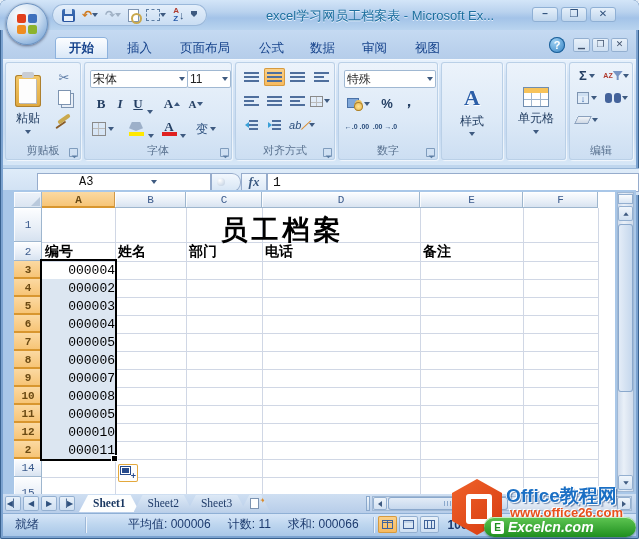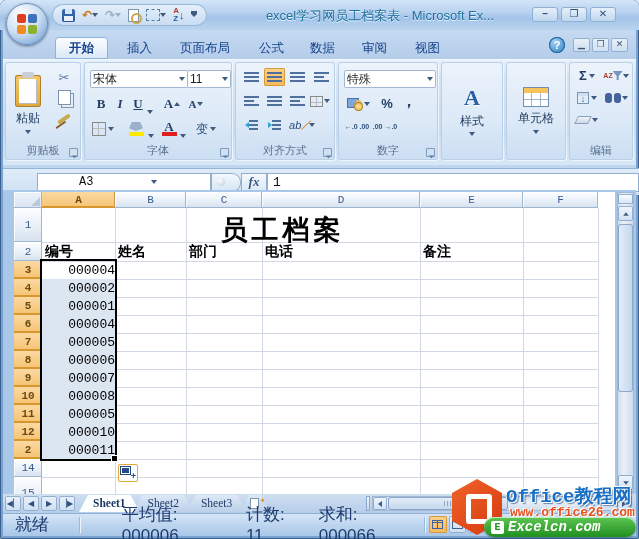--- a/index.html
+++ b/index.html
@@ -114,29 +114,29 @@
   .hsplit{width:4px;height:15px;background:linear-gradient(#f6fafe,#c2d6ec);box-shadow:inset 0 0 0 1px #8aa8cc;margin:0 2px 0 96px;}
   .hscroll{position:relative;flex:1;height:15px;margin-right:4px;background:linear-gradient(#cdd9ea,#e9f0f8 40%,#cdd9ea);box-shadow:inset 0 0 0 1px #a0b8d4;}
   .hthumb{position:absolute;left:16px;top:1px;width:120px;height:13px;border-radius:3px;background:linear-gradient(#e6eef8,#c3d6ec);box-shadow:inset 0 0 0 1px #8aa8cc;}
   .hthumb::after{content:"";position:absolute;left:50%;top:4px;width:8px;height:5px;margin-left:-4px;
       background:repeating-linear-gradient(to right,#8aa8cc 0 1px,transparent 1px 3px);}
   .harrow{position:absolute;top:1px;width:14px;height:13px;display:flex;align-items:center;justify-content:center;background:linear-gradient(#f2f7fc,#cfdff1);box-shadow:inset 0 0 0 1px #93afd0;border-radius:2px;}
   .caret.left{border:none;border-top:3px solid transparent;border-bottom:3px solid transparent;border-right:4px solid #3e5a80;}
   .caret.right{border:none;border-top:3px solid transparent;border-bottom:3px solid transparent;border-left:4px solid #3e5a80;}
   
   .statusbar{position:absolute;left:3px;top:513px;width:633px;height:23px;background:linear-gradient(#d8e7f8,#bed6ef 50%,#a9c7e8);box-shadow:inset 0 1px 0 #8fb0d5;
-      display:flex;align-items:center;font-size:17px;color:#1c3a6e;}
+      display:flex;align-items:center;font-size:12px;color:#1c3a6e;}
   .vsep{width:1px;height:16px;background:#9db8d8;box-shadow:1px 0 0 #eef4fb;}
   .viewbtn{width:19px;height:17px;margin:0 1px;background:linear-gradient(#eaf2fa,#cddef1);box-shadow:inset 0 0 0 1px #93afd0;border-radius:2px;display:flex;align-items:center;justify-content:center;}
   .viewbtn.active{background:linear-gradient(#fbd28c,#f7b95c);box-shadow:inset 0 0 0 1px #d69a3e;}
   .vb-ic{width:11px;height:9px;box-shadow:inset 0 0 0 1px #41639a;background:linear-gradient(#41639a,#41639a) 0 2px/11px 1px no-repeat,linear-gradient(#41639a,#41639a) 5px 0/1px 9px no-repeat;}
   .zoomslider{position:relative;width:90px;height:4px;background:#9db8d8;border-radius:2px;margin:0 8px;}
   .zoomslider i{position:absolute;left:40px;top:-4px;width:7px;height:12px;background:linear-gradient(#f4f9fe,#c9dcf1);box-shadow:inset 0 0 0 1px #7e9cc2;border-radius:2px;}
   
-  .watermark{position:absolute;right:0;bottom:0;width:225px;height:62px;z-index:90;pointer-events:none;font-family:Liberation Mono, monospace;}
+  .watermark{position:absolute;right:0;bottom:0;width:225px;height:62px;z-index:90;pointer-events:none;}
   .wm-hex{position:absolute;left:38px;top:2px;width:50px;height:56px;background:linear-gradient(135deg,#f0632a,#d63a10);clip-path:polygon(50% 0,100% 25%,100% 75%,50% 100%,0 75%,0 25%);}
   .wm-hex::before{content:"";position:absolute;left:14px;top:15px;width:16px;height:20px;border:5px solid #fff;border-radius:3px;}
   .wm-brand{position:absolute;left:92px;top:6px;font-size:19px;font-weight:bold;color:#1a6fc4;white-space:nowrap;
       text-shadow:1px 1px 0 #fff,-1px -1px 0 #fff,2px 2px 1px rgba(10,50,110,.55);}
   .wm-url{position:absolute;left:96px;top:28px;font-size:13px;font-weight:bold;color:#e8511c;white-space:nowrap;text-shadow:1px 1px 0 #fff,-1px -1px 0 #fff;}
   .wm-badge{position:absolute;left:70px;top:40px;width:152px;height:20px;border-radius:10px;background:linear-gradient(#5fc653,#1f8f1f);
       box-shadow:inset 0 1px 0 #c7eec0,0 1px 2px rgba(0,40,0,.4);display:flex;align-items:center;color:#fff;font-weight:bold;font-style:italic;font-size:14px;}
   .wm-badge .eicon{width:13px;height:13px;margin:0 4px 0 7px;background:#fff;border-radius:2px;color:#1f8f1f;font-style:normal;font-size:10px;font-weight:bold;text-align:center;line-height:13px;}
 </style>
 </head>
@@ -437,21 +437,21 @@
       <div class="cell hdr" style="left:28px;top:50px;width:73px;height:19px">编号</div>
       <div class="cell hdr" style="left:101px;top:50px;width:71px;height:19px">姓名</div>
       <div class="cell hdr" style="left:172px;top:50px;width:76px;height:19px">部门</div>
       <div class="cell hdr" style="left:248px;top:50px;width:158px;height:19px">电话</div>
       <div class="cell hdr" style="left:406px;top:50px;width:103px;height:19px">备注</div>
 
       <div class="abs" style="left:28px;top:87px;width:73px;height:180px;background:#dce6f1"></div>
 
       <div class="cell num" style="left:28px;top:69px;width:73px;height:18px">000004</div>
       <div class="cell num" style="left:28px;top:87px;width:73px;height:18px">000002</div>
-      <div class="cell num" style="left:28px;top:105px;width:73px;height:18px">000001</div>
+      <div class="cell num" style="left:28px;top:105px;width:73px;height:18px">000003</div>
       <div class="cell num" style="left:28px;top:123px;width:73px;height:18px">000004</div>
       <div class="cell num" style="left:28px;top:141px;width:73px;height:18px">000005</div>
       <div class="cell num" style="left:28px;top:159px;width:73px;height:18px">000006</div>
       <div class="cell num" style="left:28px;top:177px;width:73px;height:18px">000007</div>
       <div class="cell num" style="left:28px;top:195px;width:73px;height:18px">000008</div>
       <div class="cell num" style="left:28px;top:213px;width:73px;height:18px">000005</div>
       <div class="cell num" style="left:28px;top:231px;width:73px;height:18px">000010</div>
       <div class="cell num" style="left:28px;top:249px;width:73px;height:18px">000011</div>
 
       <div class="selrect" style="left:26px;top:67px;width:73px;height:198px"></div>

